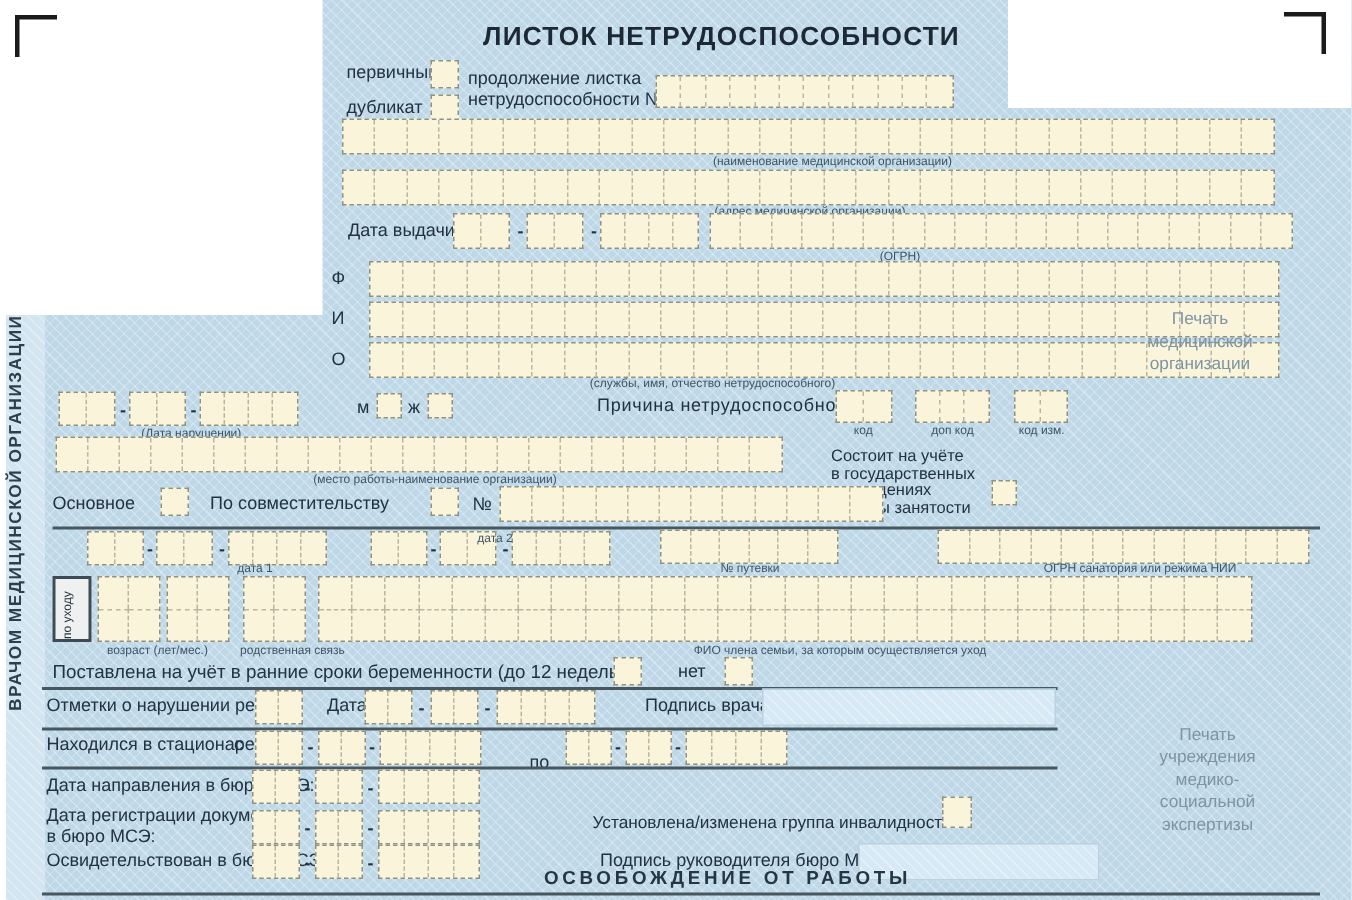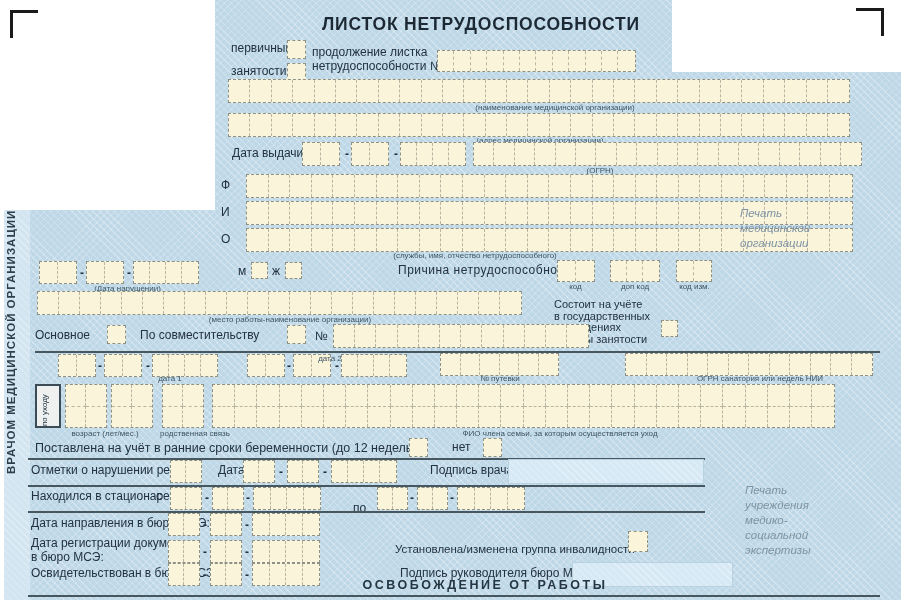--- a/index.html
+++ b/index.html
@@ -34,22 +34,22 @@
   .cg .crow { display:flex; }
   .cg .crow + .crow .c { border-top:1px dashed #b9b5a2; }
   .cg .c { width:var(--cw,21px); height:var(--ch,22px); border-right:1px dashed #b9b5a2; flex:none; }
   .cg .crow .c:last-child { border-right:none; }
 
   .cb { position:absolute; width:19px; height:19px; background:#f9f4da; border:1px dashed #8e9286; }
 
   .sig { position:absolute; background:#d6e9f5; border:1px solid #b9d2e2;
     background-image:repeating-linear-gradient(45deg, rgba(255,255,255,.35) 0 1px, transparent 1px 5px); }
 
-  .stamp { position:absolute; font-style:italic; font-size:11.5px; line-height:1.3; color:#7e93a4;
-    text-align:left; white-space:pre-line; }
+  .stamp { position:absolute; font-size:11.5px; line-height:1.3; color:#7e93a4;
+    text-align:center; white-space:pre-line; }
 
   .carebox { position:absolute; left:35px; top:384px; width:26px; height:44px; background:#eef1ef;
     border:2px solid #3c4c56; }
   .carebox span { position:absolute; left:3px; top:40px; transform:rotate(-90deg); transform-origin:0 0;
     font-size:8px; white-space:nowrap; color:#223240; }
 
   .footer-title { position:absolute; left:335px; top:578px; width:300px; text-align:center;
     font-size:12.5px; font-weight:bold; letter-spacing:2.5px; color:#243641; }
 </style>
 </head>
@@ -67,21 +67,21 @@
   </div>
   <div class="white-block" style="left:0;top:210px;width:4px;height:390px;"></div>
 
   <div class="sidebar-strip"></div>
   <div class="vtext">ВРАЧОМ МЕДИЦИНСКОЙ ОРГАНИЗАЦИИ</div>
 
   <div class="title">ЛИСТОК НЕТРУДОСПОСОБНОСТИ</div>
 
   <div class="lbl" style="left:231px;top:42px;">первичный</div>
   <div class="cb" style="left:287px;top:40px;"></div>
-  <div class="lbl" style="left:231px;top:65px;">занятости</div>
+  <div class="lbl" style="left:231px;top:65px;">дубликат</div>
   <div class="cb" style="left:287px;top:63px;"></div>
   <div class="lbl" style="left:312px;top:46px;width:135px;">продолжение листка
 нетрудоспособности №</div>
   <div class="cg" style="left:437px;top:50px;--cw:16.4px;--ch:20px;">
       <div class="crow">
         <div class="c"></div>
         <div class="c"></div>
         <div class="c"></div>
         <div class="c"></div>
         <div class="c"></div>
@@ -497,21 +497,21 @@
         <div class="c"></div>
         <div class="c"></div>
         <div class="c"></div>
         <div class="c"></div>
         <div class="c"></div>
         <div class="c"></div>
         <div class="c"></div>
         <div class="c"></div>
       </div>
     </div>
-  <div class="cap" style="left:640px;top:374px;width:240px;">ОГРН санатория или недель НИИ</div>
+  <div class="cap" style="left:640px;top:374px;width:240px;">ОГРН санатория или режима НИИ</div>
 
   <div class="carebox">
     <span>по уходу</span>
   </div>
   <div class="cg" style="left:65px;top:384px;--cw:20px;--ch:21px;">
       <div class="crow">
         <div class="c"></div>
         <div class="c"></div>
       </div>
       <div class="crow">

